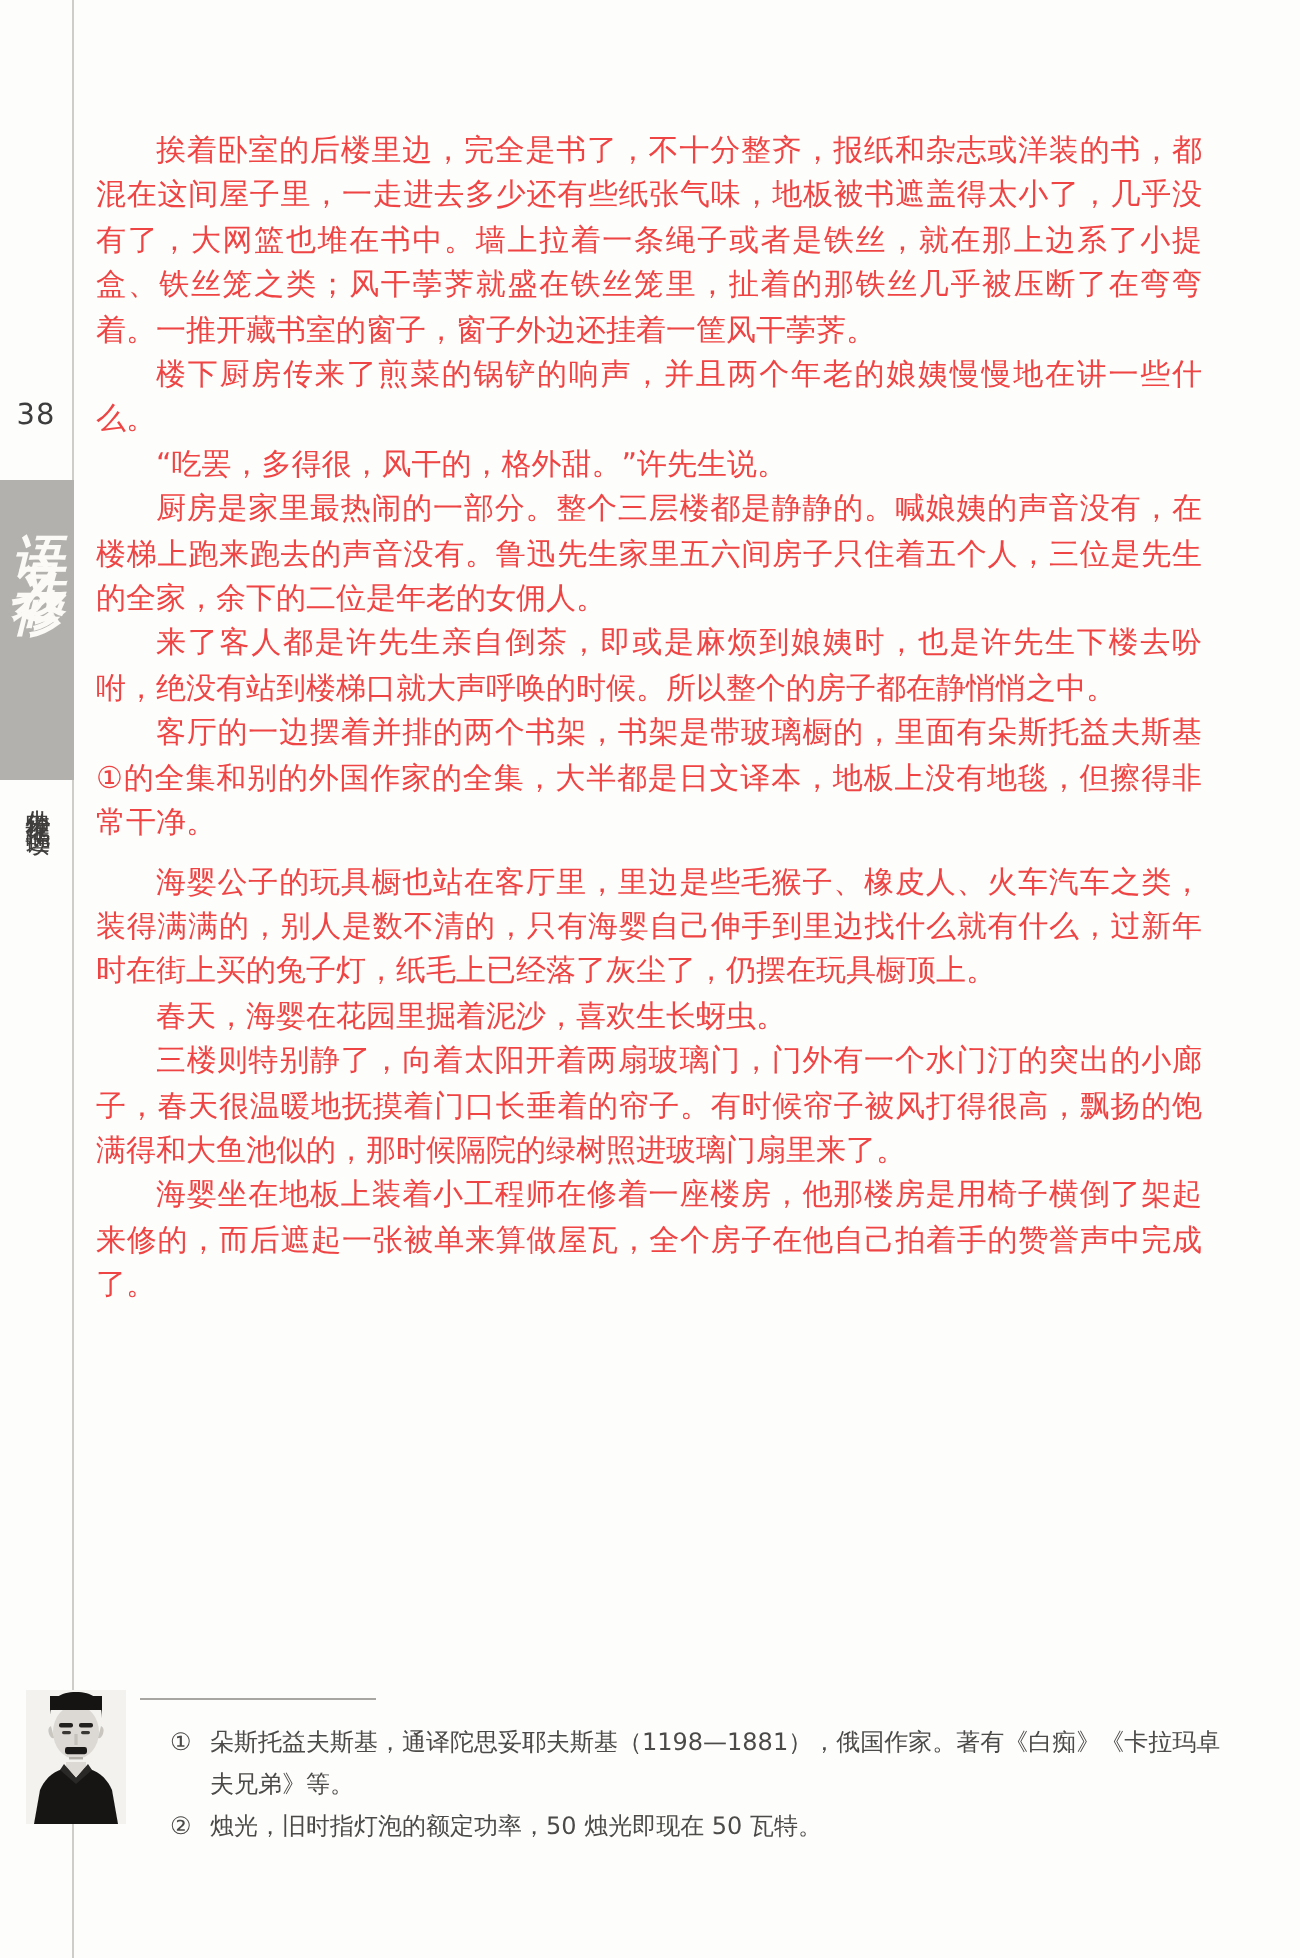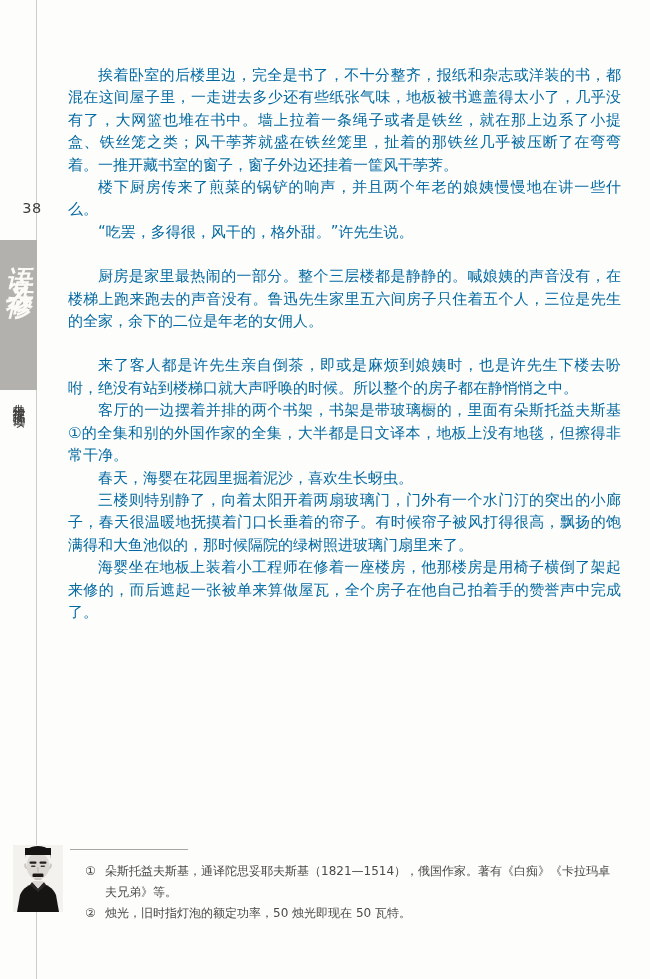--- a/index.html
+++ b/index.html
@@ -10,21 +10,21 @@
   }
   .page{
     position:relative;width:650px;height:979px;
     background:#fdfdfb;overflow:hidden;
   }
   .vrule{
     position:absolute;left:36px;top:0;width:1px;height:979px;
     background:#cfcdca;
   }
   .page-number{
-    position:absolute;left:14px;top:200px;width:36px;
+    position:absolute;left:0;top:200px;width:36px;
     text-align:center;font-size:14.5px;color:#3d3d3d;
     letter-spacing:0.5px;
   }
   .series-block{
     position:absolute;left:0;top:240px;width:37px;height:150px;
     display:flex;justify-content:center;align-items:flex-start;
   }
   .series-title{
     writing-mode:vertical-rl;text-orientation:upright;
     font-family:"DejaVu Serif","Liberation Serif",serif;
@@ -35,26 +35,26 @@
   .subseries{
     position:absolute;left:0;top:394px;width:37px;
     display:flex;justify-content:center;
   }
   .subseries-title{
     writing-mode:vertical-rl;text-orientation:upright;
     font-family:"DejaVu Serif","Liberation Serif",serif;
     font-size:12.5px;letter-spacing:1.5px;color:#3f3e3c;
   }
   .main{
-    position:absolute;left:68px;top:64px;width:553px;
-    font-size:15px;line-height:22.4px;color:#0369a1;
+    position:absolute;left:48px;top:64px;width:553px;
+    font-size:15px;line-height:22.4px;color:#ef4444;
     text-align:justify;
   }
   .main p{margin:0;text-indent:2em;}
-  .main p.gap{margin-top:22px;}
+  .main p.gap{}
   .main p.gap-sm{margin-top:7px;}
   .footnote-rule{
     position:absolute;left:70px;top:849px;width:118px;height:0;
     border-top:1px solid #a8a6a2;
   }
   .footnotes{
     position:absolute;left:85px;top:861px;width:528px;
     font-size:12px;line-height:21px;color:#4b4a48;
   }
   .fn{display:flex;}
@@ -82,31 +82,32 @@
     <span class="subseries-title">中外传记作品选读</span>
   </div>
 
   <div class="main">
     <p>挨着卧室的后楼里边，完全是书了，不十分整齐，报纸和杂志或洋装的书，都混在这间屋子里，一走进去多少还有些纸张气味，地板被书遮盖得太小了，几乎没有了，大网篮也堆在书中。墙上拉着一条绳子或者是铁丝，就在那上边系了小提盒、铁丝笼之类；风干荸荠就盛在铁丝笼里，扯着的那铁丝几乎被压断了在弯弯着。一推开藏书室的窗子，窗子外边还挂着一筐风干荸荠。</p>
     <p>楼下厨房传来了煎菜的锅铲的响声，并且两个年老的娘姨慢慢地在讲一些什么。</p>
     <p>“吃罢，多得很，风干的，格外甜。”许先生说。</p>
     <p class="gap">厨房是家里最热闹的一部分。整个三层楼都是静静的。喊娘姨的声音没有，在楼梯上跑来跑去的声音没有。鲁迅先生家里五六间房子只住着五个人，三位是先生的全家，余下的二位是年老的女佣人。</p>
     <p class="gap">来了客人都是许先生亲自倒茶，即或是麻烦到娘姨时，也是许先生下楼去吩咐，绝没有站到楼梯口就大声呼唤的时候。所以整个的房子都在静悄悄之中。</p>
     <p>客厅的一边摆着并排的两个书架，书架是带玻璃橱的，里面有朵斯托益夫斯基①的全集和别的外国作家的全集，大半都是日文译本，地板上没有地毯，但擦得非常干净。</p>
+    <p class="gap-sm">海婴公子的玩具橱也站在客厅里，里边是些毛猴子、橡皮人、火车汽车之类，装得满满的，别人是数不清的，只有海婴自己伸手到里边找什么就有什么，过新年时在街上买的兔子灯，纸毛上已经落了灰尘了，仍摆在玩具橱顶上。</p>
     <p>春天，海婴在花园里掘着泥沙，喜欢生长蚜虫。</p>
     <p>三楼则特别静了，向着太阳开着两扇玻璃门，门外有一个水门汀的突出的小廊子，春天很温暖地抚摸着门口长垂着的帘子。有时候帘子被风打得很高，飘扬的饱满得和大鱼池似的，那时候隔院的绿树照进玻璃门扇里来了。</p>
     <p>海婴坐在地板上装着小工程师在修着一座楼房，他那楼房是用椅子横倒了架起来修的，而后遮起一张被单来算做屋瓦，全个房子在他自己拍着手的赞誉声中完成了。</p>
   </div>
 
   <div class="footnote-rule"></div>
 
   <div class="footnotes">
     <div class="fn">
       <span class="fn-marker">①</span>
-      <span class="fn-text">朵斯托益夫斯基，通译陀思妥耶夫斯基（1821—1514），俄国作家。著有《白痴》《卡拉玛卓夫兄弟》等。</span>
+      <span class="fn-text">朵斯托益夫斯基，通译陀思妥耶夫斯基（1198—1881），俄国作家。著有《白痴》《卡拉玛卓夫兄弟》等。</span>
     </div>
     <div class="fn">
       <span class="fn-marker">②</span>
       <span class="fn-text">烛光，旧时指灯泡的额定功率，50 烛光即现在 50 瓦特。</span>
     </div>
   </div>
 
   <div class="portrait">
     <svg width="50" height="67" viewBox="0 0 50 67" xmlns="http://www.w3.org/2000/svg">
       <rect x="0" y="0" width="50" height="67" fill="#f3f2ef"></rect>

